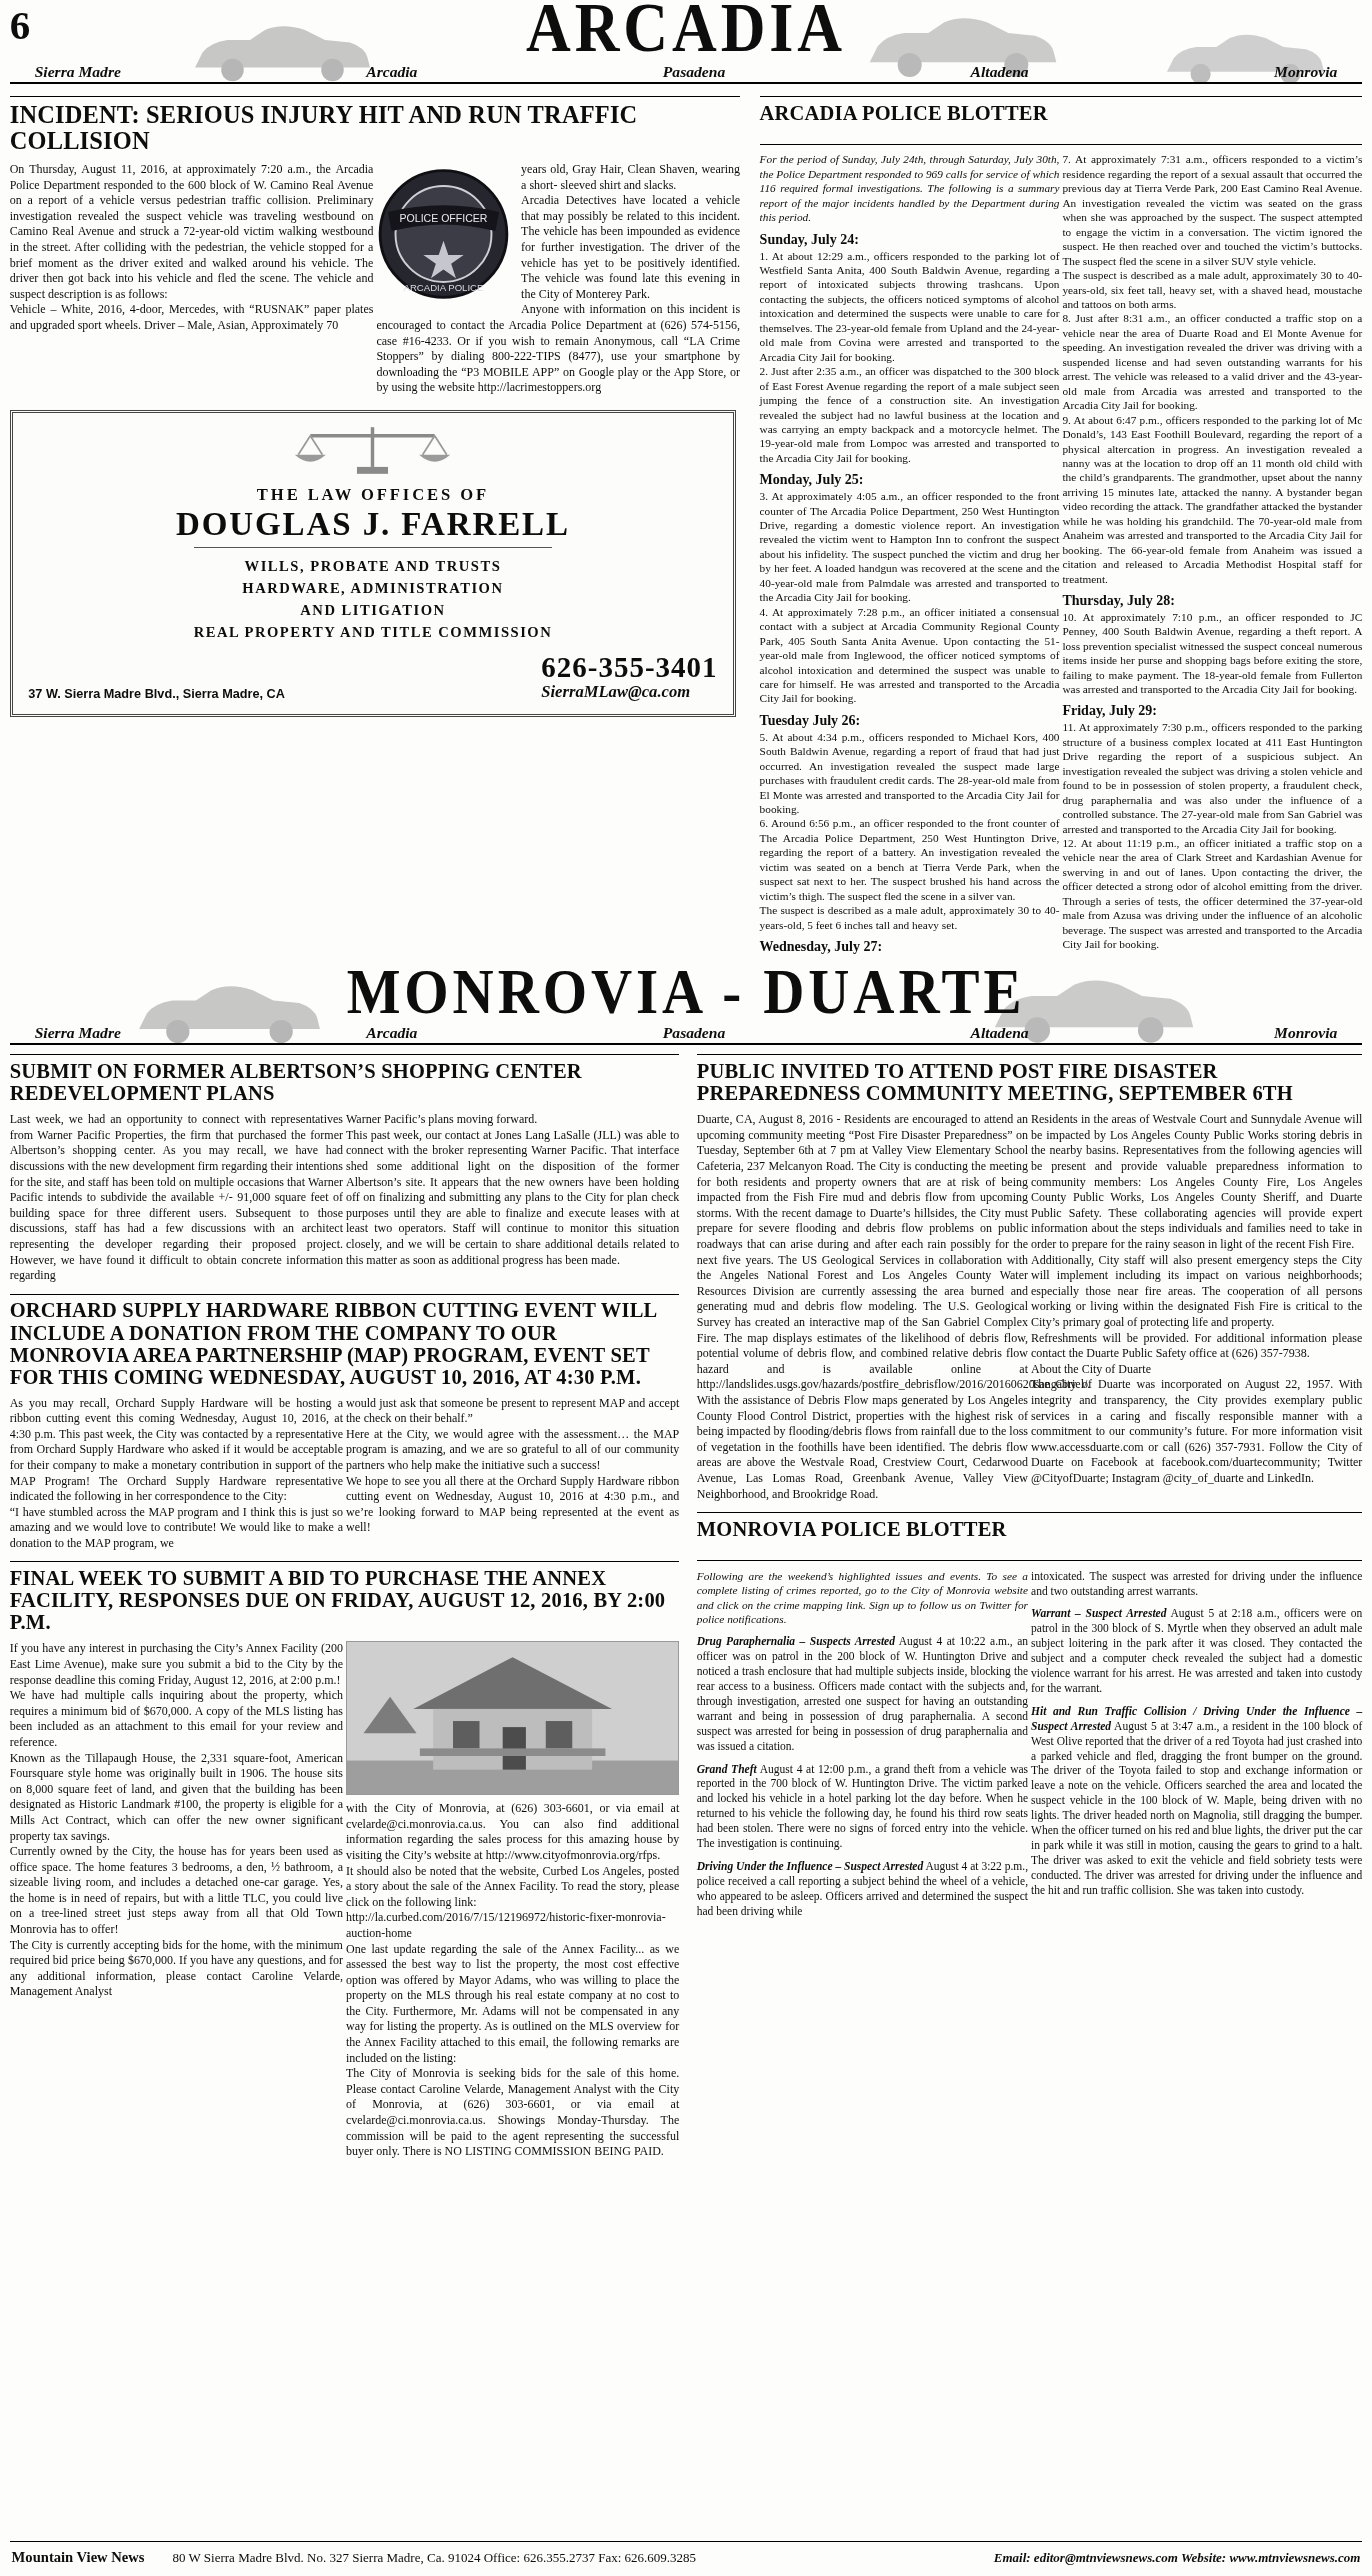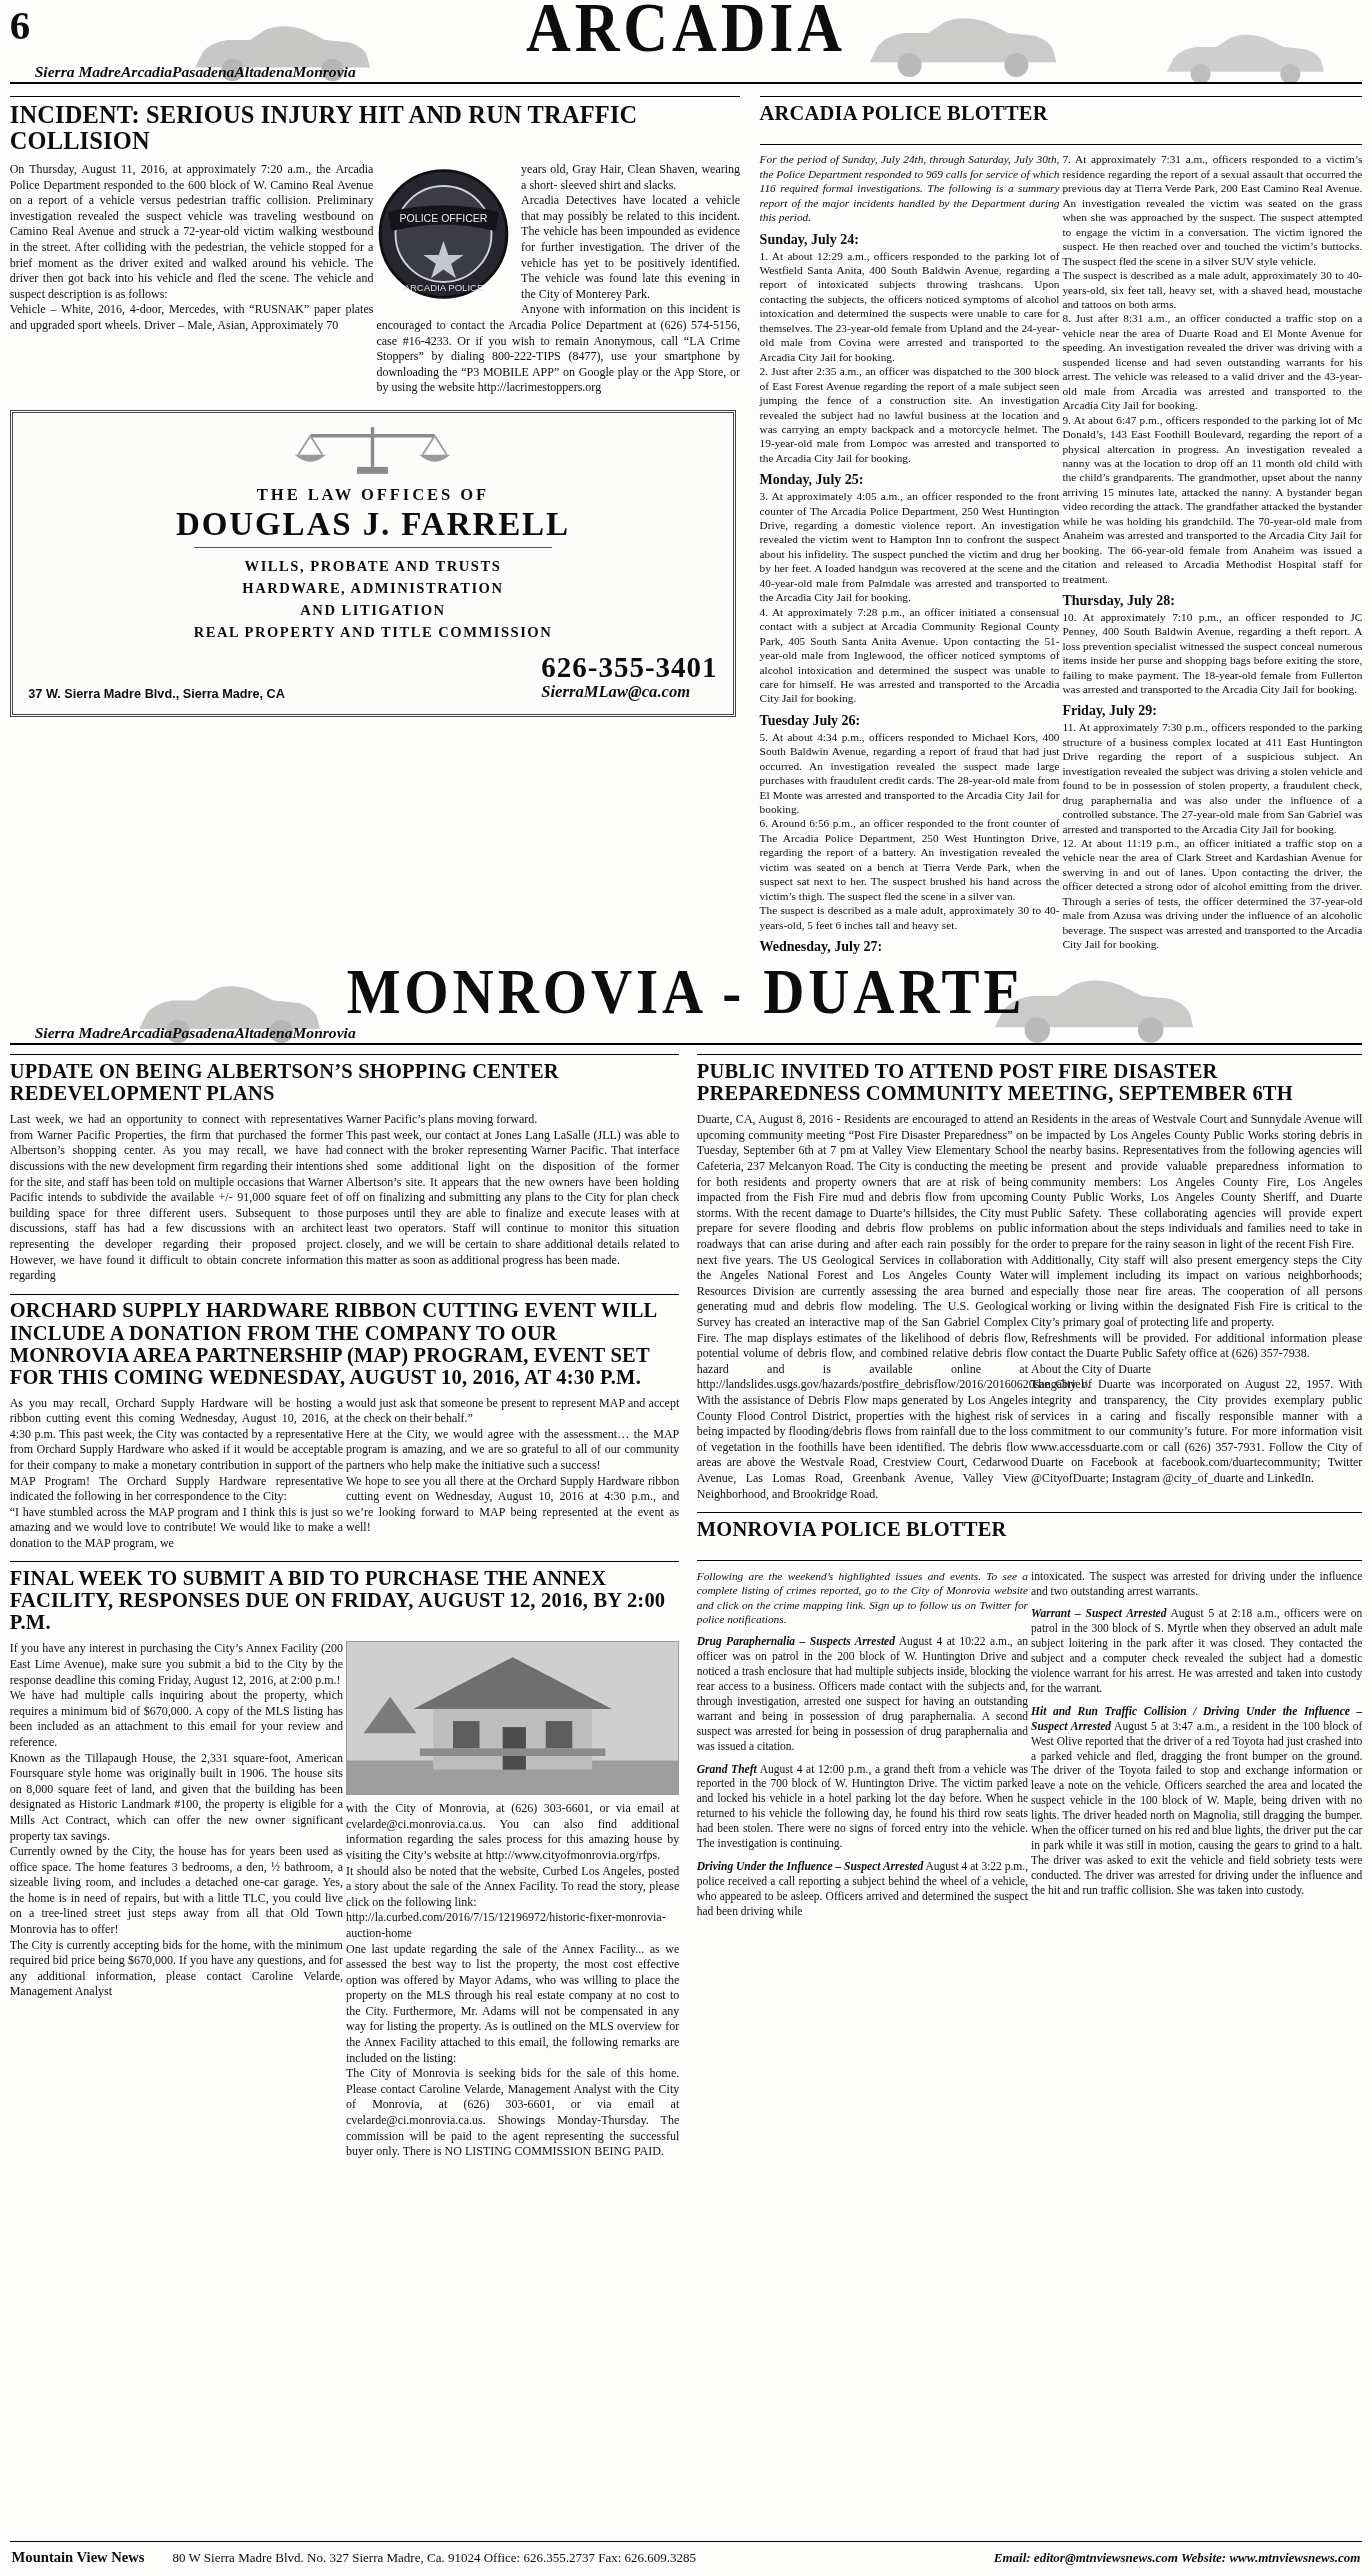--- a/index.html
+++ b/index.html
@@ -11,21 +11,21 @@
   .topbar { position:relative; padding:1.9px 0 0; }
   .page-num { font:bold 41px/0.95 "Liberation Serif", serif; }
   .masthead { font:bold 14.6px/1.2 "Liberation Serif", serif; margin:1.9px 0 0 1.9px; }
 
   
   .banner { position:relative; text-align:center; margin-top:-45px; }
   .banner.second { margin-top:7.8px; }
   .banner-title { position:relative; z-index:2; font-family:"Liberation Serif", serif; font-weight:900; letter-spacing:3.9px; font-size:62px; line-height:1.02; transform:scaleY(1.12); transform-origin:bottom; }
   .car { position:absolute; z-index:1; opacity:.55; filter:blur(0.7px); }
   .car svg { display:block; }
-  .city-strip { display:flex; justify-content:flex-start; align-items:flex-end; border-bottom:2.9px solid #000; padding:0 25px 1px; font-style:italic; font-weight:bold; font-size:15.6px; position:relative; z-index:2; }
+  .city-strip { display:flex; justify-content:space-between; align-items:flex-end; border-bottom:2.9px solid #000; padding:0 25px 1px; font-style:italic; font-weight:bold; font-size:15.6px; position:relative; z-index:2; }
   .city-strip span { background:transparent; }
 
   
   h2.headline { font:bold 24.4px/1.08 "Liberation Serif", serif; letter-spacing:0.2px; margin:3.9px 0 7.8px; }
   h2.headline.sm { font-size:20.5px; }
   h2.rule-under { border-bottom:1.9px solid #000; padding-bottom:20px; }
   .rule-top { border-top:1.5px solid #000; padding-top:4.9px; }
   .cols2 { display:flex; gap:3px; }
   .col { flex:1 1 0; min-width:0; }
   .body-text { font-size:12px; line-height:1.3; text-align:justify; white-space:pre-line; }
@@ -227,21 +227,21 @@
       <span>Altadena</span>
       <span>Monrovia</span>
     </div>
   </div>
 
   <div class="lower">
 
     <div class="stack">
 
       <div class="article">
-        <h2 class="headline sm rule-top">UPDATE ON BEING ALBERTSON’S SHOPPING CENTER REDEVELOPMENT PLANS</h2>
+        <h2 class="headline sm rule-top">SUBMIT ON FORMER ALBERTSON’S SHOPPING CENTER REDEVELOPMENT PLANS</h2>
         <div class="cols2">
           <div class="col body-text">Last week, we had an opportunity to connect with representatives from Warner Pacific Properties, the firm that purchased the former Albertson’s shopping center. As you may recall, we have had discussions with the new development firm regarding their intentions for the site, and staff has been told on multiple occasions that Warner Pacific intends to subdivide the available +/- 91,000 square feet of building space for three different users. Subsequent to those discussions, staff has had a few discussions with an architect representing the developer regarding their proposed project. However, we have found it difficult to obtain concrete information regarding</div>
           <div class="col body-text">Warner Pacific’s plans moving forward.
 This past week, our contact at Jones Lang LaSalle (JLL) was able to connect with the broker representing Warner Pacific. That interface shed some additional light on the disposition of the former Albertson’s site. It appears that the new owners have been holding off on finalizing and submitting any plans to the City for plan check purposes until they are able to finalize and execute leases with at least two operators. Staff will continue to monitor this situation closely, and we will be certain to share additional details related to this matter as soon as additional progress has been made.</div>
         </div>
       </div>
 
       <div class="article">
         <h2 class="headline sm rule-top">ORCHARD SUPPLY HARDWARE RIBBON CUTTING EVENT WILL INCLUDE A DONATION FROM THE COMPANY TO OUR MONROVIA AREA PARTNERSHIP (MAP) PROGRAM, EVENT SET FOR THIS COMING WEDNESDAY, AUGUST 10, 2016, AT 4:30 P.M.</h2>
         <div class="cols2">

